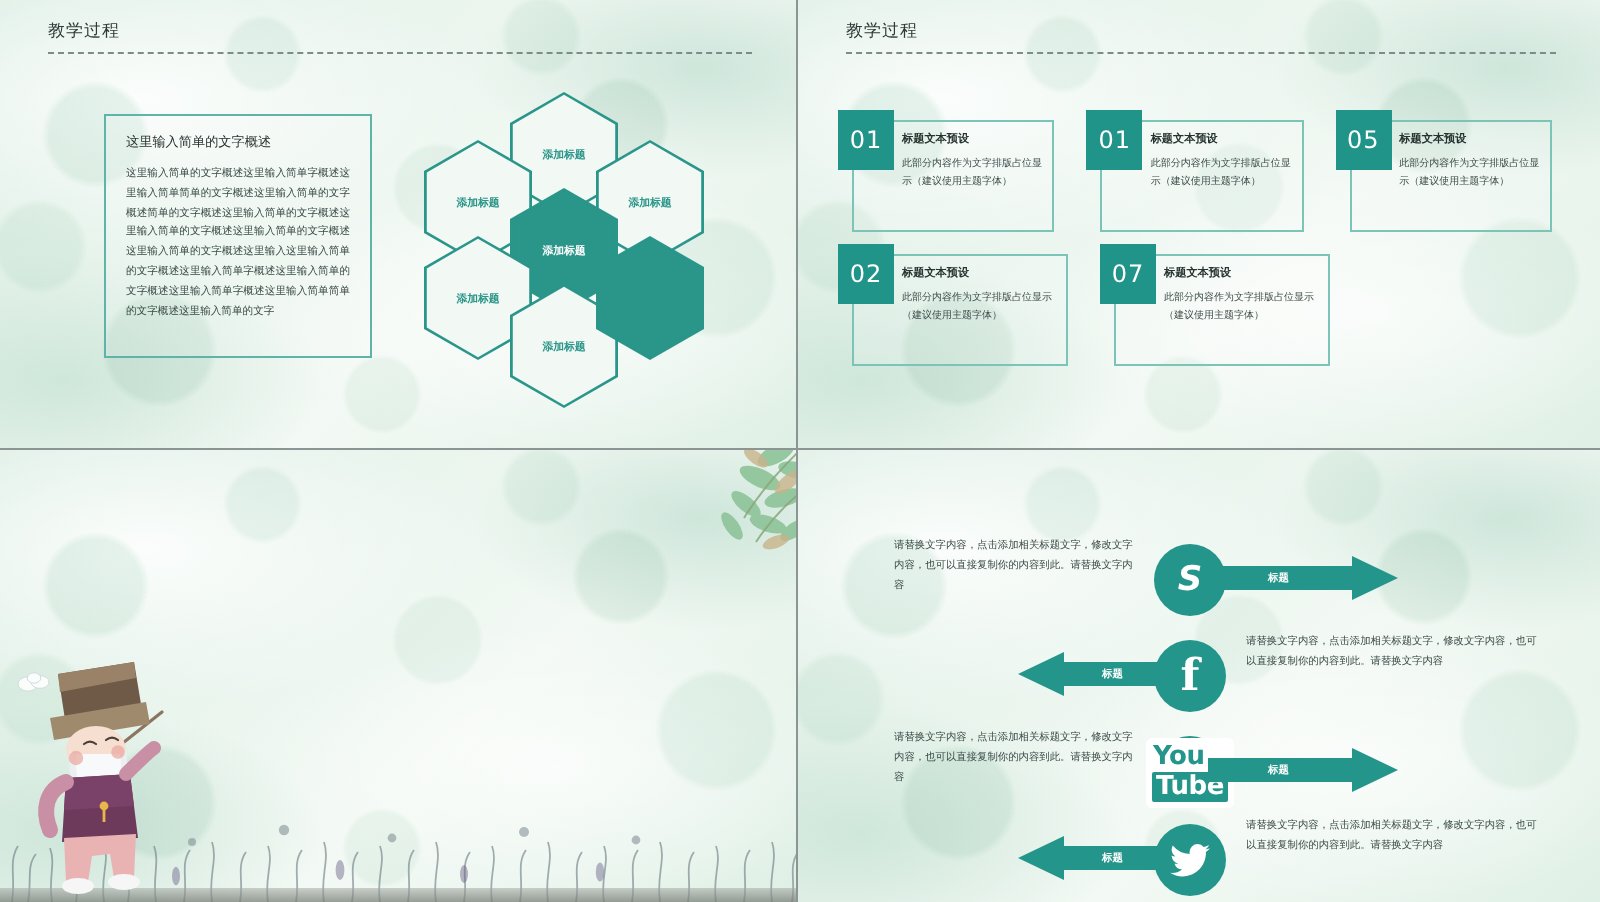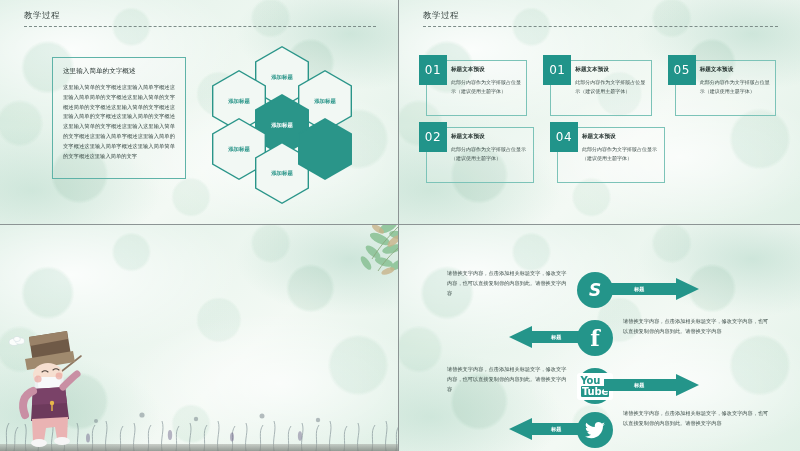--- a/index.html
+++ b/index.html
@@ -124,21 +124,21 @@
   .arrow-lbl {
     position: absolute; top: 50%; transform: translateY(-50%);
     font-size: 5.2px; color: #ffffff; font-weight: 700;
   }
   .stxt { position: absolute; font-size: 5.2px; line-height: 1.9; color: #3a4a46; width: 120px; }
   .stxt.r { width: 148px; }
 
   .sk-letter { color:#fff; font-size:17px; font-weight:700; font-style:italic; font-family:"DejaVu Sans",sans-serif; line-height:1; }
   .fb-letter { color:#fff; font-size:22px; font-weight:700; font-family:"DejaVu Serif",serif; line-height:1; }
   .yt-box {
-    background:#fff; color:#24958a; font-size:10px; font-weight:700;
+    background:#fff; color:#24958a; font-size:13px; font-weight:700;
     padding:2.5px 3.5px; border-radius:3px; letter-spacing:-.2px;
     font-family:"DejaVu Sans",sans-serif;
   }
 </style>
 </head>
 <body>
 
 <div class="deck">
 
   <div class="slide tl">
@@ -223,21 +223,21 @@
       </div>
       <div class="card-row">
         <div class="card">
           <div class="card-num">02</div>
           <div class="card-body">
             <h5>标题文本预设</h5>
             <p>此部分内容作为文字排版占位显示（建议使用主题字体）</p>
           </div>
         </div>
         <div class="card">
-          <div class="card-num">04</div>
+          <div class="card-num">07</div>
           <div class="card-body">
             <h5>标题文本预设</h5>
             <p>此部分内容作为文字排版占位显示（建议使用主题字体）</p>
           </div>
         </div>
       </div>
     </div>
   </div>
 
   <div class="slide bl">

